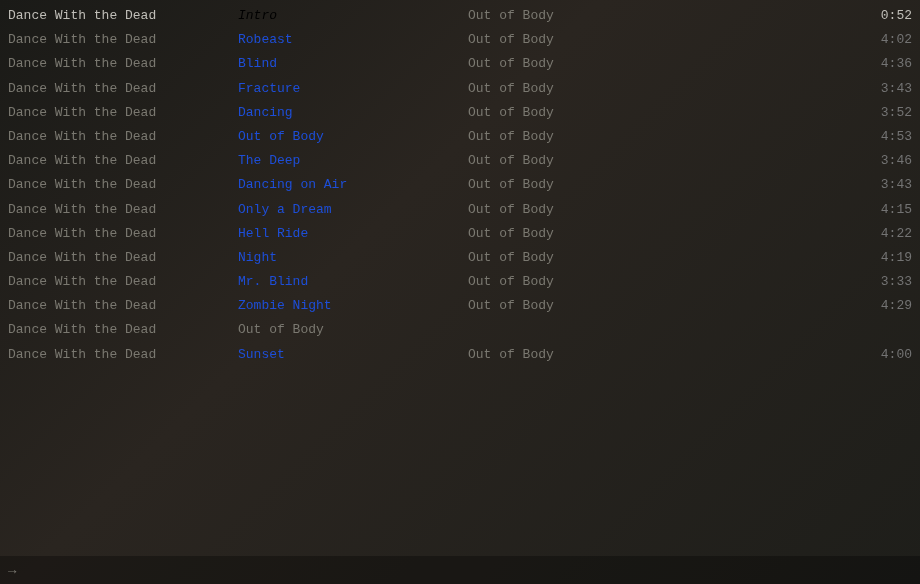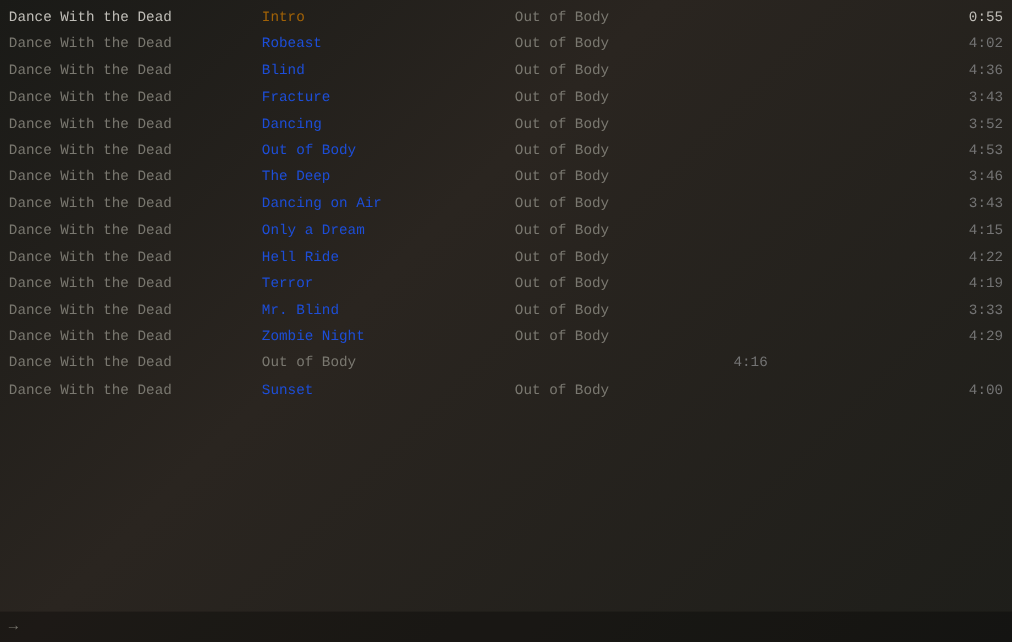--- a/index.html
+++ b/index.html
@@ -44,21 +44,22 @@
 
     .track-row:first-child .artist {
       color: #c0beb8;
     }
 
     .track-row .title {
       color: #1d4ed8;
     }
 
     .track-row:first-child .title {
-      color: #a16207;
+      color: #000000;
+      font-style: italic;
     }
 
     .track-row .album {
       color: #7a7870;
     }
 
     .track-row .duration {
       text-align: right;
       color: #737373;
     }
@@ -86,21 +87,21 @@
     }
   </style>
 </head>
 <body>
 
 <div class="track-list" id="track-list-container">
 <div class="track-row">
       <span class="artist">Dance With the Dead</span>
       <span class="title">Intro</span>
       <span class="album">Out of Body</span>
-      <span class="duration">0:55</span>
+      <span class="duration">0:52</span>
     </div>
     <div class="track-row">
       <span class="artist">Dance With the Dead</span>
       <span class="title">Robeast</span>
       <span class="album">Out of Body</span>
       <span class="duration">4:02</span>
     </div>
     <div class="track-row">
       <span class="artist">Dance With the Dead</span>
       <span class="title">Blind</span>
@@ -144,40 +145,39 @@
       <span class="duration">4:15</span>
     </div>
     <div class="track-row">
       <span class="artist">Dance With the Dead</span>
       <span class="title">Hell Ride</span>
       <span class="album">Out of Body</span>
       <span class="duration">4:22</span>
     </div>
     <div class="track-row">
       <span class="artist">Dance With the Dead</span>
-      <span class="title">Terror</span>
+      <span class="title">Night</span>
       <span class="album">Out of Body</span>
       <span class="duration">4:19</span>
     </div>
     <div class="track-row">
       <span class="artist">Dance With the Dead</span>
       <span class="title">Mr. Blind</span>
       <span class="album">Out of Body</span>
       <span class="duration">3:33</span>
     </div>
     <div class="track-row">
       <span class="artist">Dance With the Dead</span>
       <span class="title">Zombie Night</span>
       <span class="album">Out of Body</span>
       <span class="duration">4:29</span>
     </div>
     <div class="track-row">
       <span class="artist">Dance With the Dead</span>
       <span class="album">Out of Body</span>
-      <span class="duration">4:16</span>
     </div>
     <div class="track-row">
       <span class="artist">Dance With the Dead</span>
       <span class="title">Sunset</span>
       <span class="album">Out of Body</span>
       <span class="duration">4:00</span>
     </div>
   </div>
 
 <div class="bottom-bar">

